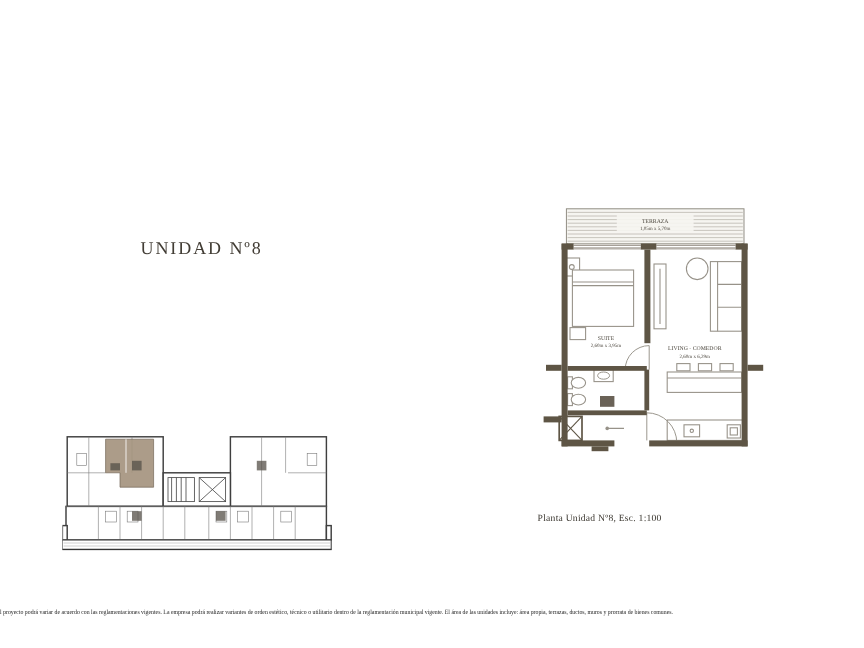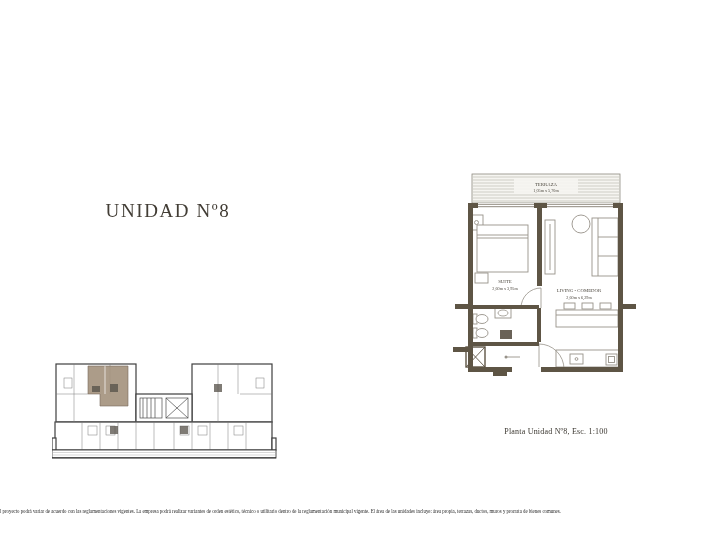--- a/index.html
+++ b/index.html
@@ -3,28 +3,28 @@
 <meta charset="utf-8">
 <style>
   html,body{margin:0;padding:0;background:#ffffff;}
   .page{
     position:relative;width:720px;height:540px;background:#ffffff;
     font-family:"Liberation Serif","DejaVu Serif",serif;color:#423d35;
     overflow:hidden;
   }
   .text-block{position:absolute;left:55px;top:200px;width:226px;text-align:center;}
   .unit-title{
-    font-size:19px;font-weight:normal;letter-spacing:1.6px;margin:0 0 16px 0;
+    font-size:15px;font-weight:normal;letter-spacing:1.6px;margin:0 0 16px 0;
     font-family:"Liberation Serif","DejaVu Serif",serif;
   }
   .unit-desc{font-size:11px;line-height:1.34;margin:0;}
   .unit-desc span{display:block;}
   .main-plan{position:absolute;left:448px;top:158px;width:215px;height:270px;margin:0;}
   .plan-caption{
-    position:absolute;left:448px;top:427px;width:216px;text-align:center;
+    position:absolute;left:448px;top:427px;width:216px;
     font-size:8px;color:#3a362f;letter-spacing:0.2px;
   }
   .overview-plan{position:absolute;left:52px;top:358px;width:228px;height:106px;margin:0;}
   .disclaimer{
     position:absolute;left:0;top:508px;width:820px;white-space:nowrap;
     font-size:5.5px;color:#1e1e1e;transform:scaleX(0.88);transform-origin:0 0;
   }
   svg text{font-family:"Liberation Serif","DejaVu Serif",serif;fill:#4a453c;}
 </style>
 </head>

